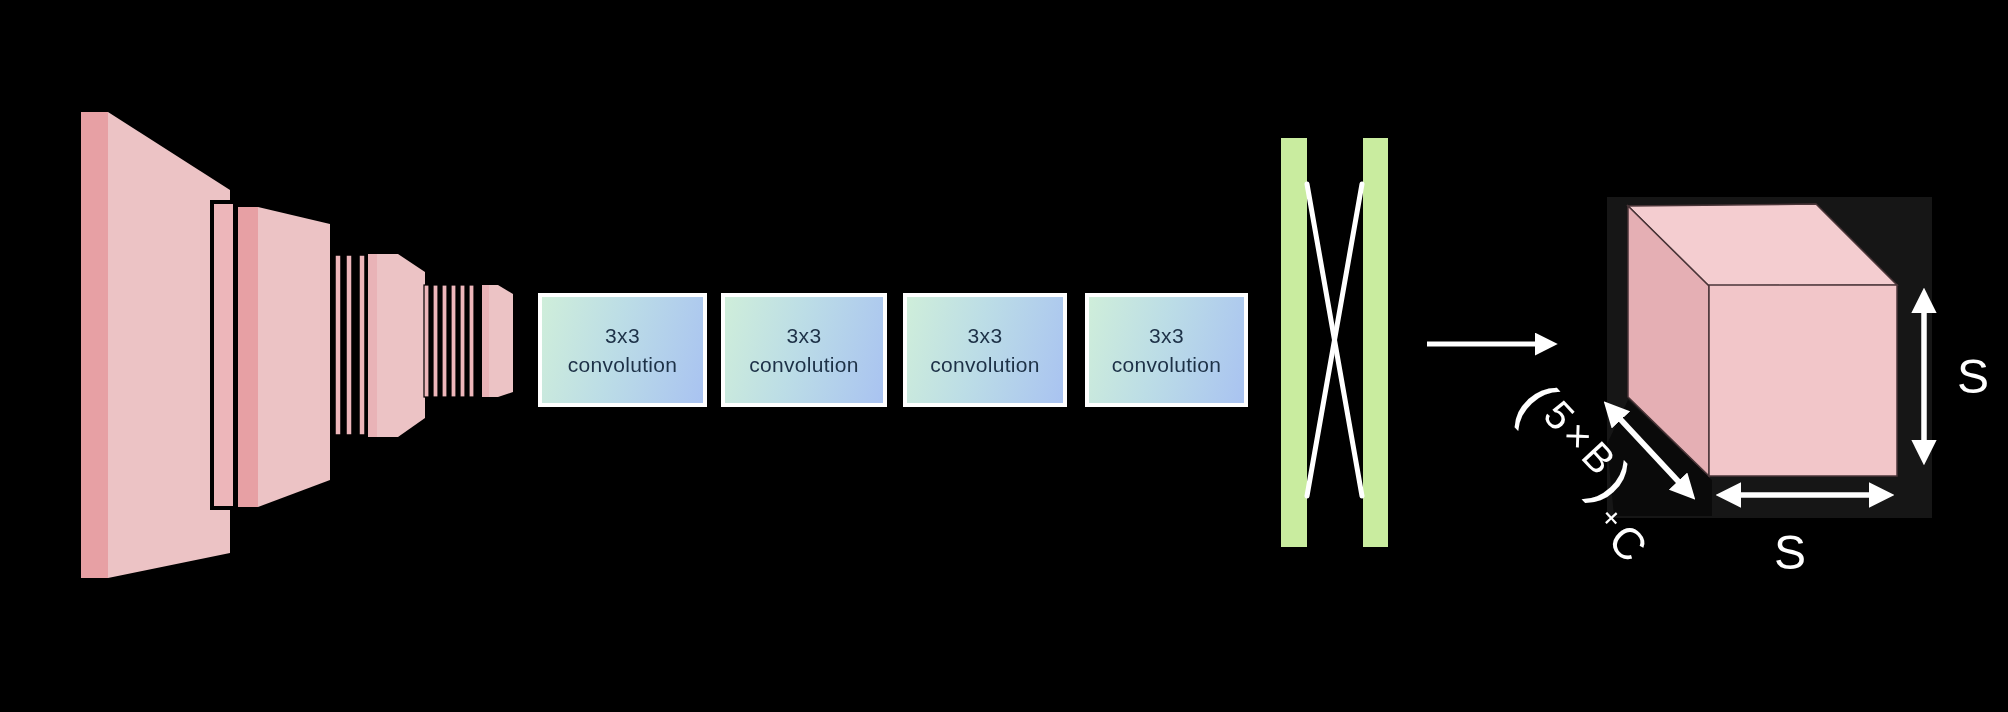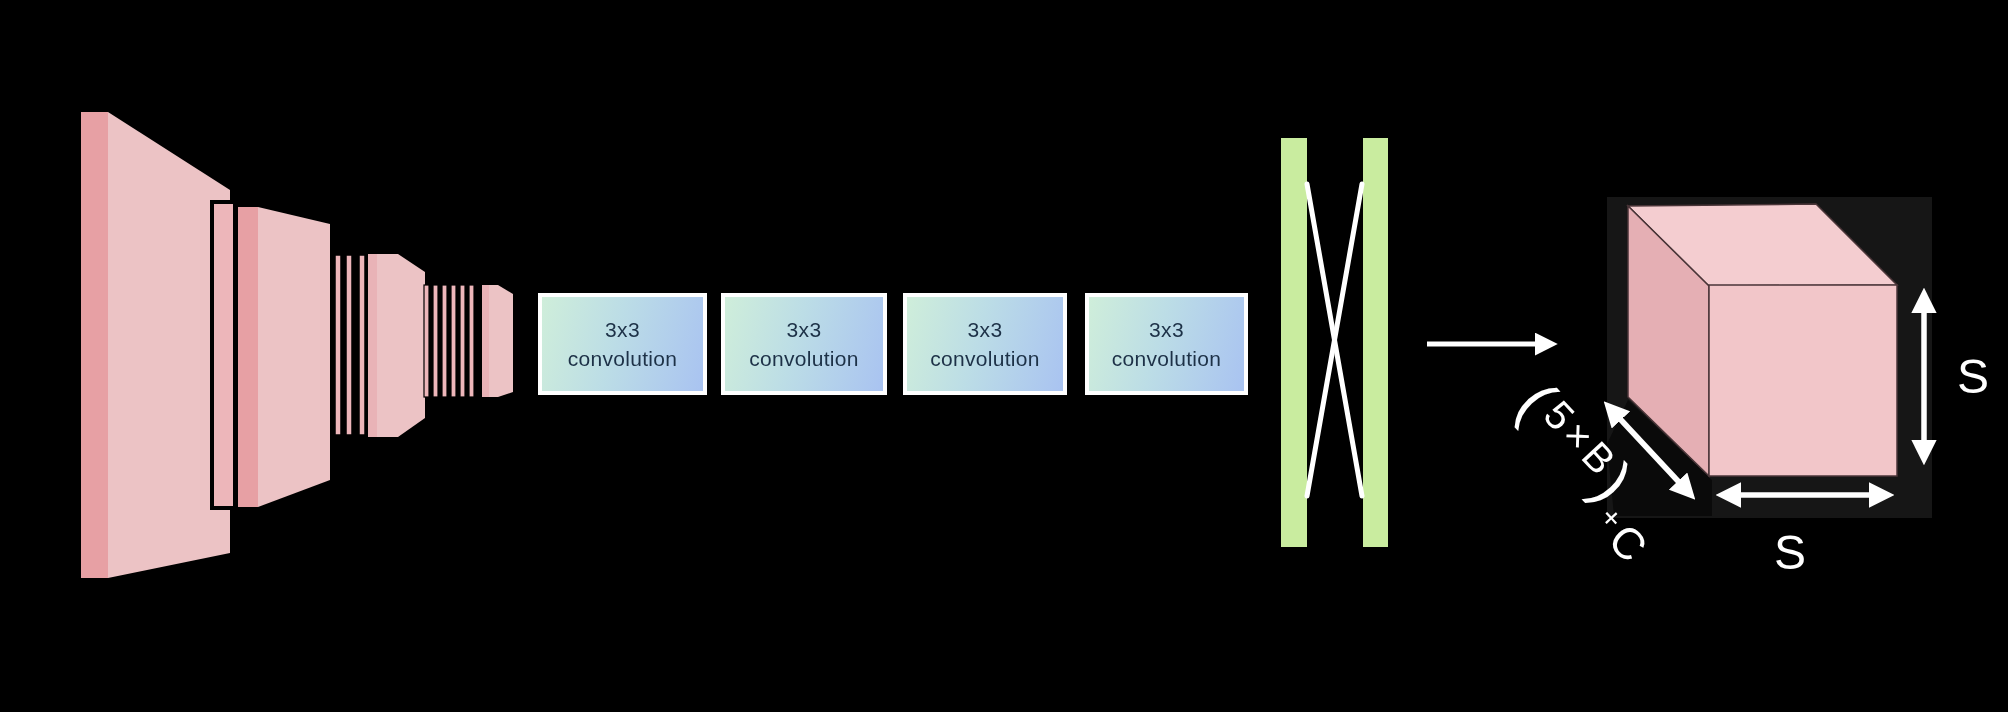--- a/index.html
+++ b/index.html
@@ -7,21 +7,21 @@
     position:relative;
     width:2008px;height:712px;
     background:#000;
     overflow:hidden;
     font-family:"Liberation Sans", sans-serif;
   }
   .stage svg{position:absolute;left:0;top:0;}
   .conv-box{
     position:absolute;
     top:293px;
-    height:102px;
+    height:114px;
     box-sizing:border-box;
     border:4px solid #ffffff;
     background:linear-gradient(105deg,#cfeeda 0%,#bcdde6 45%,#a9c3f1 100%);
     display:flex;flex-direction:column;justify-content:center;align-items:center;
     color:#1d3147;
     font-size:21px;
     line-height:29px;
     font-weight:500;
     letter-spacing:0.3px;
   }

